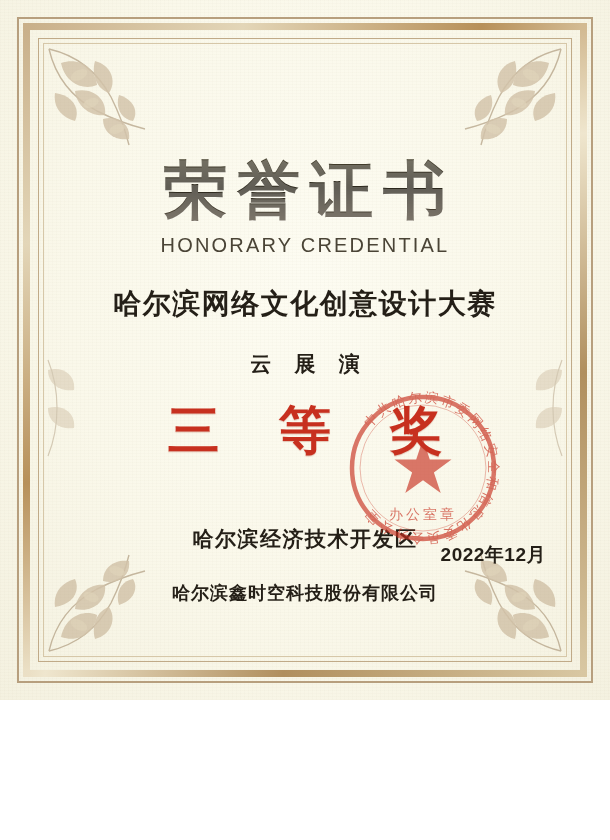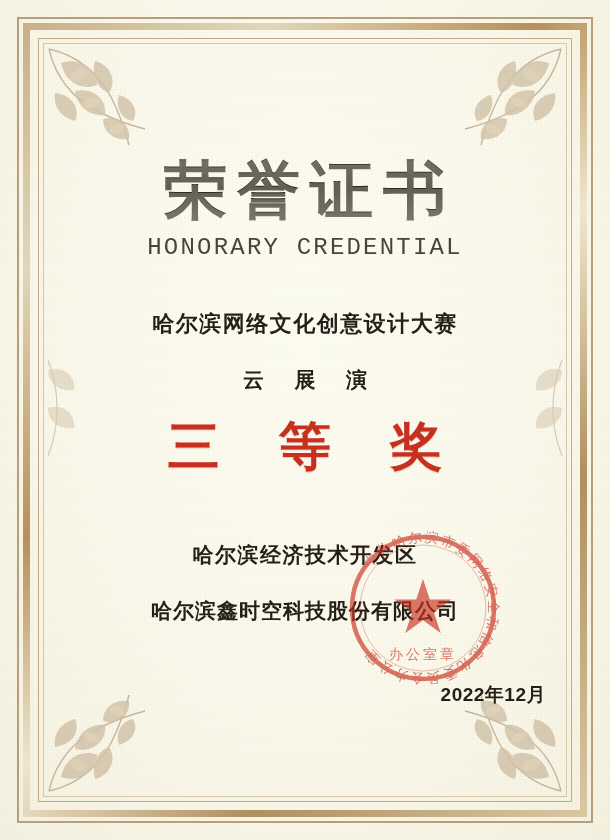--- a/index.html
+++ b/index.html
@@ -11,21 +11,21 @@
     width: 610px;
     height: 840px;
     overflow: hidden;
     font-family: "Liberation Serif", serif;
   }
 
   
   .certificate {
     position: relative;
     width: 610px;
-    height: 840px;
+    height: 700px;
     box-sizing: border-box;
     background:
       radial-gradient(ellipse at 50% 40%, #fdfcf2 0%, #faf8ea 55%, #f4f1e0 100%);
   }
 
   
   .paper-texture {
     position: absolute;
     inset: 0;
     background-image:
@@ -103,43 +103,43 @@
     line-height: 1.05;
     background: linear-gradient(180deg, #46412f 0%, #2c281d 45%, #53493a 100%);
     -webkit-background-clip: text;
     background-clip: text;
     -webkit-text-fill-color: transparent;
     text-shadow: 0 1px 0 rgba(255,255,255,0.25);
   }
 
   .title-en {
     margin-top: 10px;
-    font-family: Liberation Mono, monospace;
-    font-size: 24px;
+    font-family: Liberation Sans, sans-serif;
+    font-size: 20px;
     letter-spacing: 2.2px;
     color: #4a4436;
   }
 
   .line-event {
-    margin-top: 48px;
-    font-size: 22px;
+    margin-top: 28px;
+    font-size: 28px;
     font-weight: bold;
     letter-spacing: 1.5px;
     color: #241f17;
     font-family: "Liberation Sans", sans-serif;
   }
 
   .line-category {
     margin-top: 27px;
     font-size: 21px;
     font-weight: bold;
     letter-spacing: 9px;
     text-indent: 9px;
     color: #241f17;
-    font-family: Liberation Mono, monospace;
+    font-family: Liberation Serif, serif;
   }
 
   .award {
     margin-top: 18px;
     font-size: 52px;
     font-weight: bold;
     letter-spacing: 14px;
     text-indent: 14px;
     color: #c7301f;
     font-family: Liberation Mono, monospace;
@@ -151,21 +151,21 @@
     font-size: 21px;
     font-weight: bold;
     letter-spacing: 1.5px;
     color: #241f17;
     font-family: "Liberation Sans", sans-serif;
     line-height: 1.85;
   }
 
   .winner {
     margin-top: 22px;
-    font-size: 21px;
+    font-size: 18px;
     font-weight: bold;
     letter-spacing: 1px;
     color: #241f17;
     font-family: "Liberation Sans", sans-serif;
   }
 
   
   .issuer-block {
     position: absolute;
     right: 14px;

